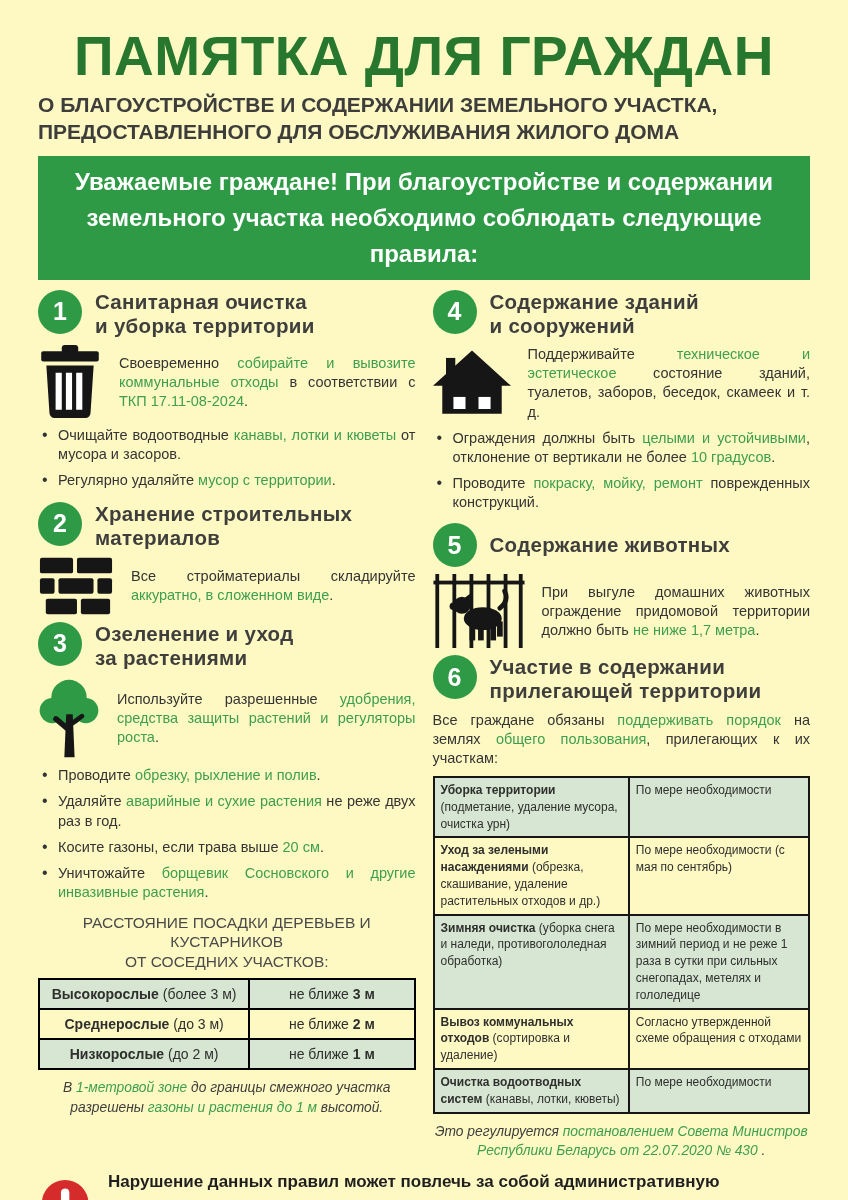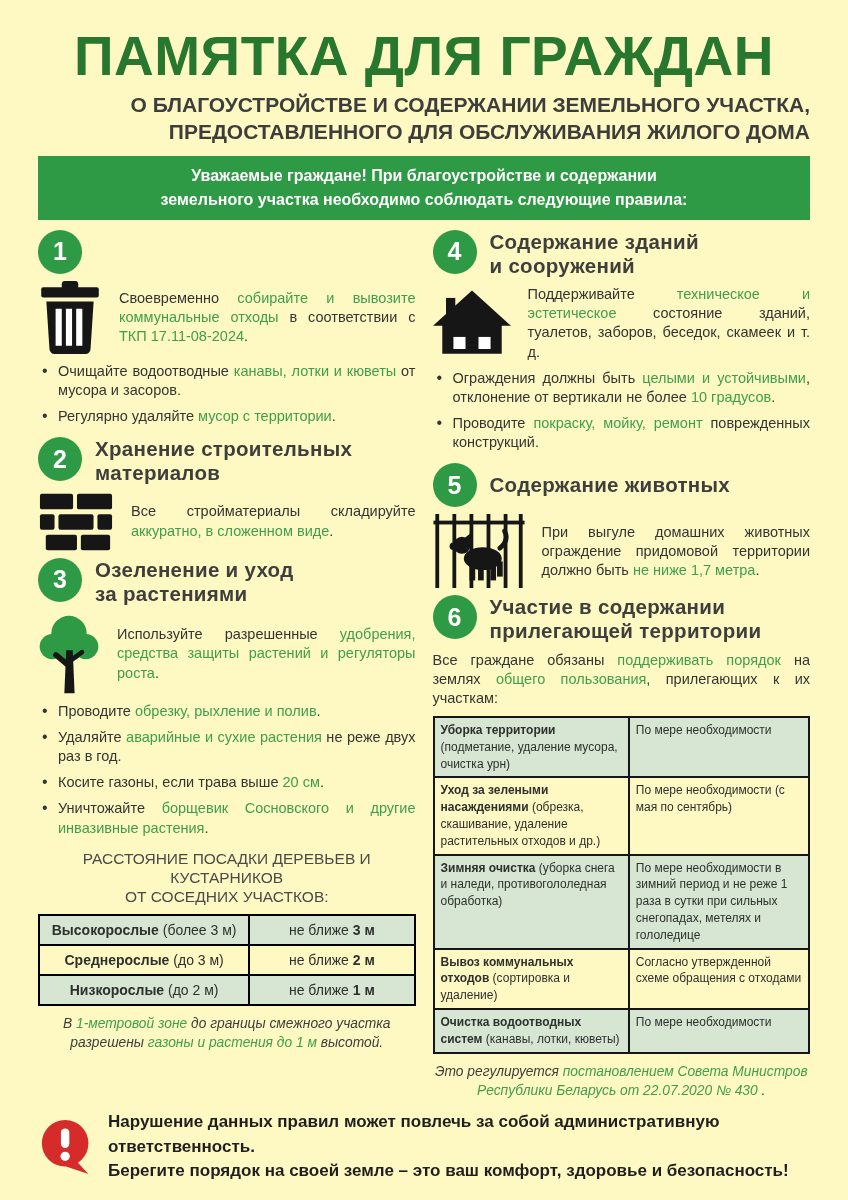--- a/index.html
+++ b/index.html
@@ -7,25 +7,25 @@
     width:848px; height:1200px; margin:0 auto; background:#fef9c3;
     font-family:"Liberation Sans", sans-serif; box-sizing:border-box;
     padding:28px 38px 0; overflow:hidden; position:relative; color:#343433;
   }
   .title {
     margin:0 0 8px; text-align:center; color:#27772f;
     font-size:55px; line-height:1.02; font-weight:bold; letter-spacing:.5px;
     white-space:pre-line;
   }
   .subtitle {
-    margin:0 0 10px; text-align:right; color:#3d3d3c;
+    margin:0 0 10px; text-align:left; color:#3d3d3c;
     font-size:21px; font-weight:bold; line-height:1.28; white-space:pre-line;
   }
   .banner {
-    background:#2f9a45; color:#fff; font-weight:bold; font-size:16px;
+    background:#2f9a45; color:#fff; font-weight:bold; font-size:24px;
     text-align:center; line-height:1.5; padding:8px 10px; white-space:pre-line;
   }
   .columns { display:flex; gap:17px; margin-top:10px; }
   .col { flex:1; min-width:0; }
 
   .sec-head { display:flex; gap:13px; align-items:flex-start; margin-bottom:7px; }
   .sec-head.center { align-items:center; }
   .num-circle {
     width:44px; height:44px; border-radius:50%; background:#2f9a45; color:#fff;
     font-size:25px; font-weight:bold; display:flex; align-items:center;
@@ -84,20 +84,22 @@
   <div class="banner">Уважаемые граждане! При благоустройстве и содержании
 земельного участка необходимо соблюдать следующие правила:</div>
 
   <div class="columns">
 
     <div class="col">
 
       <div class="section">
         <div class="sec-head">
           <div class="num-circle">1</div>
+          <h2 class="sec-title">Санитарная очистка
+и уборка территории</h2>
         </div>
         <div class="icon-row">
           <span class="icon">
             <svg width="64" height="74" viewBox="0 0 62 72" xmlns="http://www.w3.org/2000/svg">
               <rect x="23" y="0" width="16" height="8" rx="3" fill="#161616"></rect>
               <rect x="3" y="6" width="56" height="10" rx="2" fill="#161616"></rect>
               <path d="M8 20 L54 20 L51 66 a5 5 0 0 1 -5 5 L16 71 a5 5 0 0 1 -5 -5 Z" fill="#161616"></path>
               <rect x="17" y="27" width="6" height="36" fill="#ffffff"></rect>
               <rect x="27" y="27" width="6" height="36" fill="#ffffff"></rect>
               <rect x="37" y="27" width="6" height="36" fill="#ffffff"></rect>

